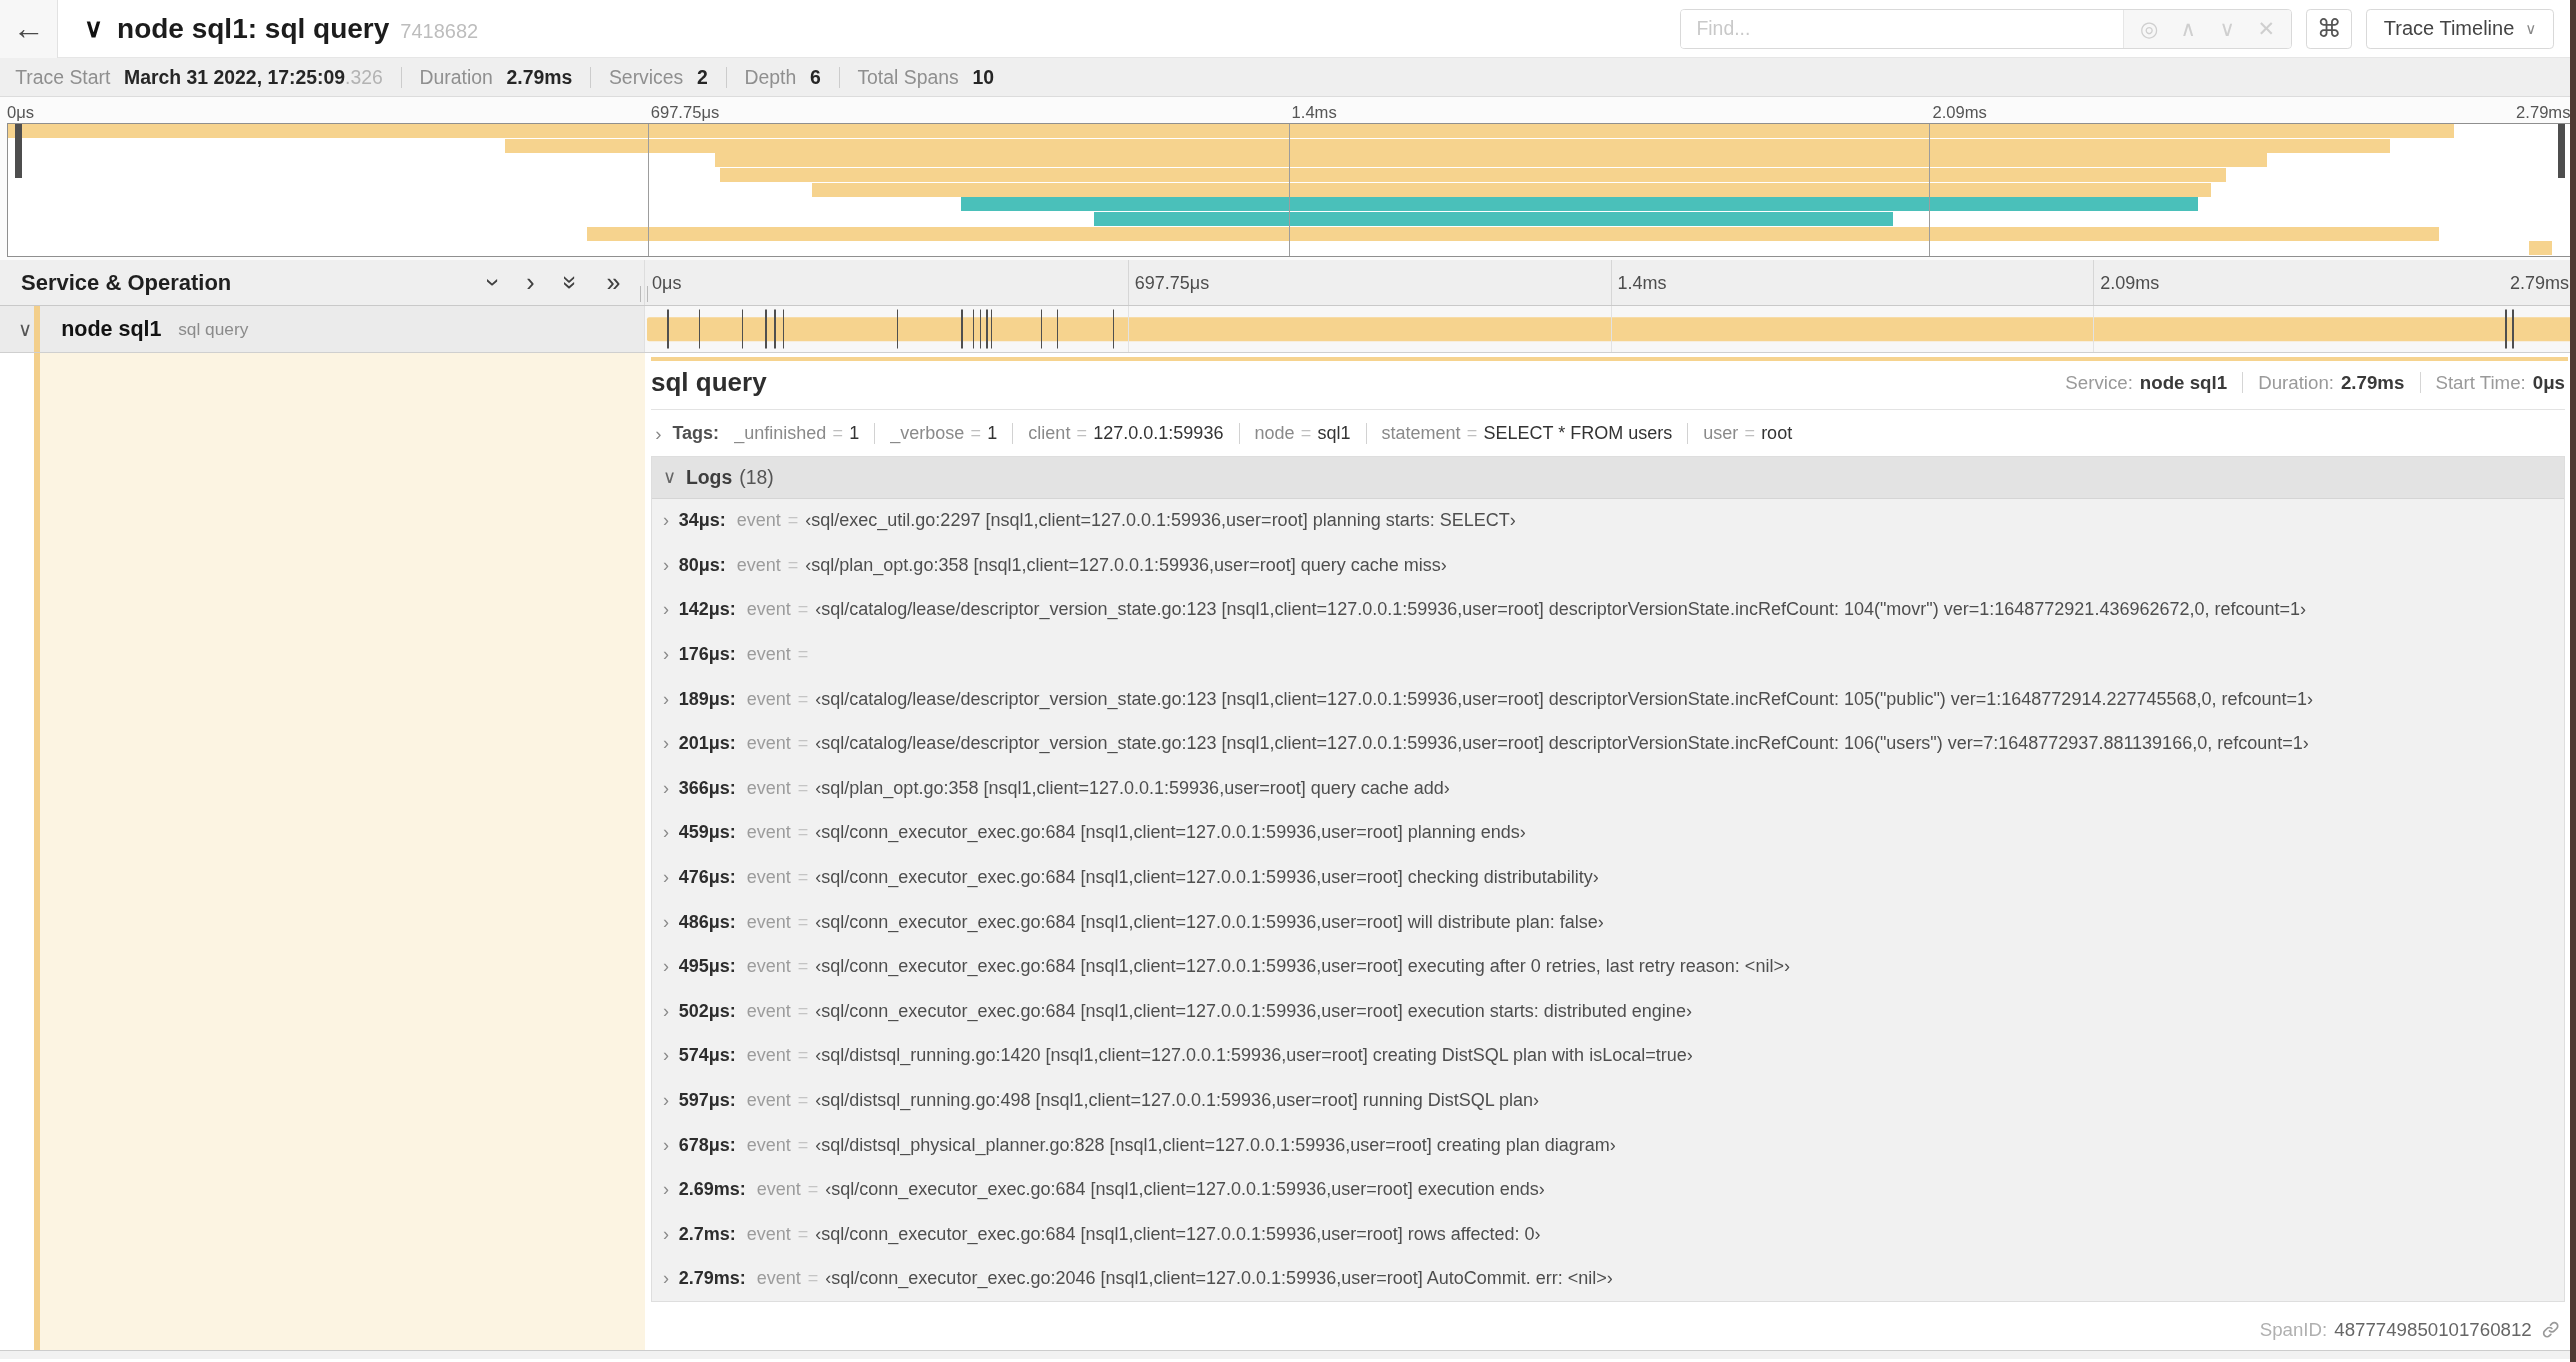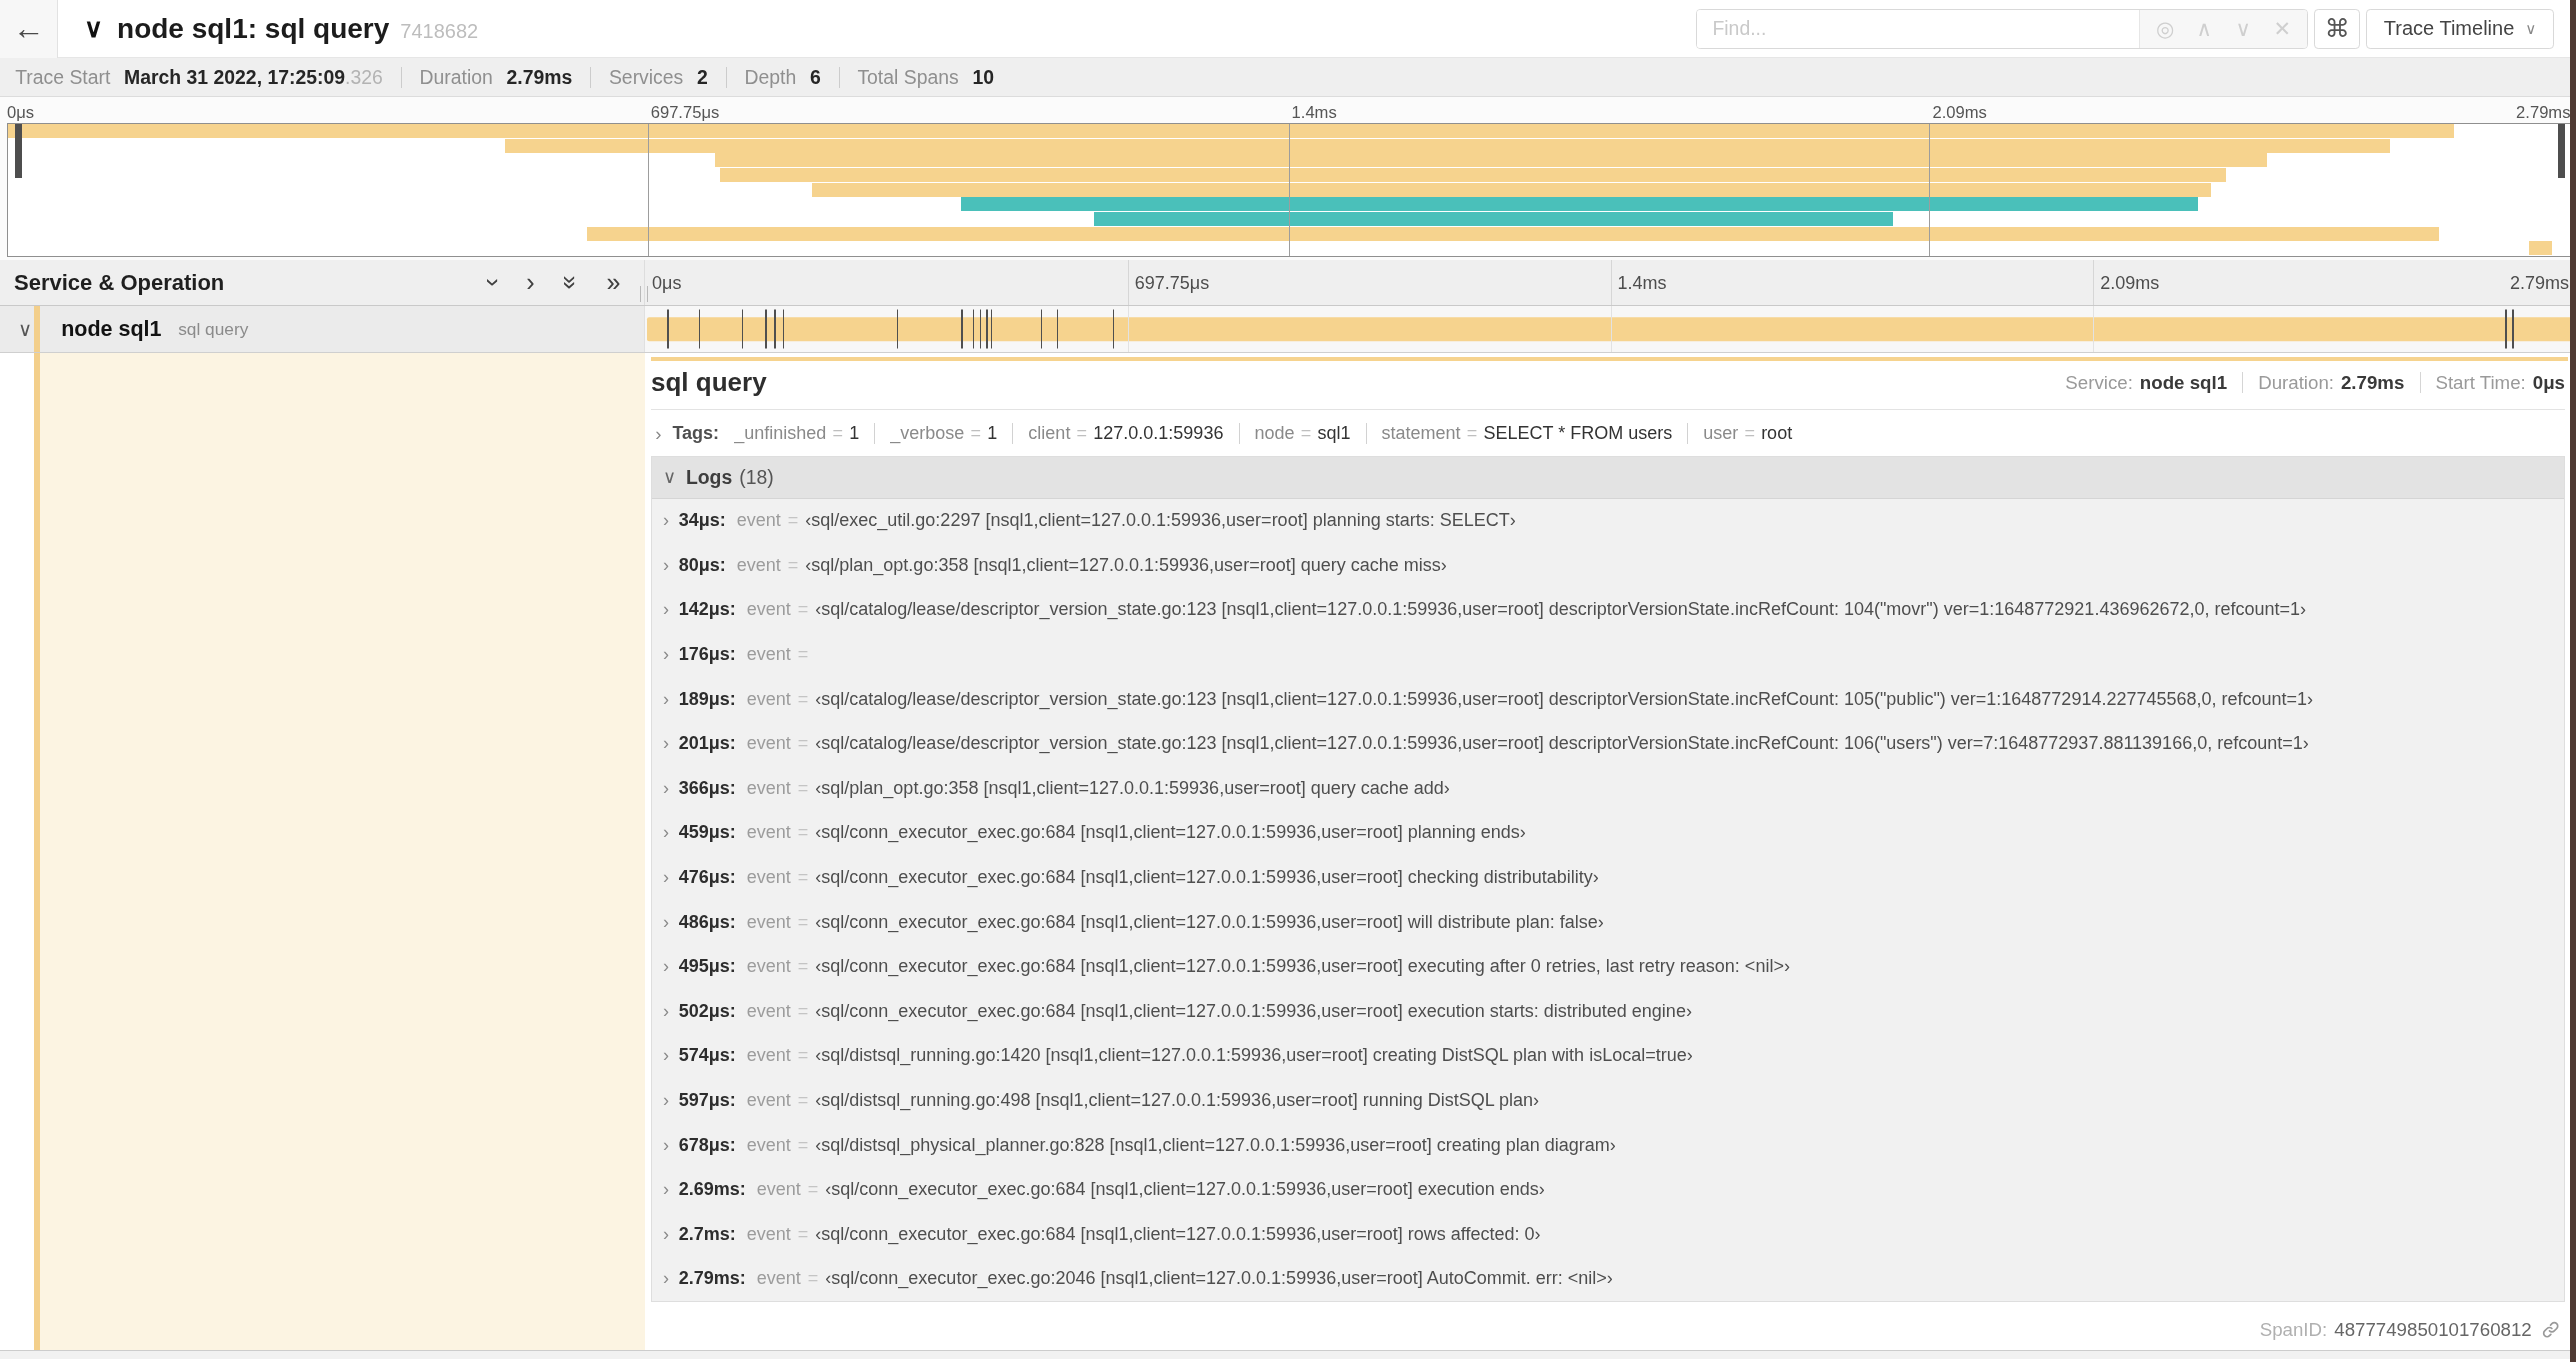--- a/index.html
+++ b/index.html
@@ -5,21 +5,21 @@
   * { margin:0; padding:0; box-sizing:border-box; }
   html,body { width:2576px; height:1363px; }
   body { font-family:"Liberation Sans", sans-serif; background:#fff; position:relative; overflow:hidden; }
 
   
   .topbar { height:58px; display:flex; align-items:center; border-bottom:0.7px solid #e6e6e6; background:#fff; }
   .back-btn { width:58px; height:58px; background:#f7f7f7; border:none; border-right:0.7px solid #e2e2e2; font-size:32px; color:#4a4a4a; cursor:pointer; }
   .title-chev { font-size:26px; font-weight:700; color:#111; margin:0 14px 0 26px; }
   .trace-title { font-size:28px; font-weight:700; color:#1c1c1c; display:flex; align-items:baseline; }
   .trace-id { font-size:20px; font-weight:400; color:#bdbdbd; margin-left:11px; }
-  .top-right { margin-left:auto; display:flex; align-items:center; gap:6px; margin-right:22px; }
+  .top-right { margin-left:auto; display:flex; align-items:center; gap:14px; margin-right:22px; }
   .find-group { display:flex; width:612px; height:40px; border:0.7px solid #d9d9d9; border-radius:4.2px; overflow:hidden; background:#fff; }
   .find-input { flex:1; border:none; outline:none; font-size:19.4px; padding:0 15.2px; color:#444; font-family:"Liberation Sans",sans-serif; }
   .find-input::placeholder { color:#c9c9c9; }
   .find-controls { display:flex; align-items:center; background:#f7f7f7; border-left:0.7px solid #e6e6e6; padding:0 5.5px; }
   .find-controls .fc-icon { width:39px; text-align:center; font-size:21px; color:#cfcfcf; cursor:default; }
   .kbd-btn { width:46px; height:40px; border:0.7px solid #d9d9d9; border-radius:4.2px; background:#fff; font-size:25px; color:#555; cursor:pointer; }
   .view-btn { height:40px; border:0.7px solid #d9d9d9; border-radius:4.2px; background:#fff; font-size:20px; color:#444; padding:0 16.6px; display:flex; align-items:center; gap:11px; cursor:pointer; }
   .view-btn .vb-chev { font-size:15.2px; color:#888; }
 
   
@@ -37,21 +37,21 @@
   .mm-grid { position:absolute; top:0; bottom:0; width:0.7px; background:#9d9d9d; z-index:3; }
   .mm-rows { position:absolute; inset:0; display:flex; flex-direction:column; z-index:1; }
   .mm-row { flex:1; position:relative; }
   .mm-bar { position:absolute; top:0; bottom:0.7px; }
   .mm-handle { position:absolute; top:0; width:7px; height:54px; background:#4e4e4e; z-index:4; cursor:ew-resize; }
   .mm-handle.left { left:7px; }
   .mm-handle.right { right:4.2px; }
 
   
   .grid-header { display:flex; height:46px; background:#efefef; border-bottom:1.4px solid #c9c9c9; position:relative; }
-  .gh-left { width:645px; display:flex; align-items:center; padding-left:14px; border-right:0.7px solid #ddd; position:relative; }
+  .gh-left { width:645px; display:flex; align-items:center; padding-left:21px; border-right:0.7px solid #ddd; position:relative; }
   .gh-title { font-size:22px; font-weight:700; color:#1f1f1f; }
   .gh-icons { margin-left:auto; margin-right:23.5px; display:flex; gap:29px; color:#404040; font-size:25px; }
   .gh-icons span { cursor:pointer; line-height:1; }
   .rot90 { display:inline-block; transform:rotate(90deg); }
   .gh-grip { position:absolute; right:-4.2px; bottom:2.8px; width:8.3px; height:16.6px; border-left:1.4px solid #b9b9b9; border-right:1.4px solid #b9b9b9; cursor:col-resize; z-index:5; }
   .gh-right { flex:1; position:relative; font-size:18px; color:#4d4d4d; }
   .ruler-label { position:absolute; top:50%; transform:translateY(-50%); }
   .grid-line { position:absolute; top:0; bottom:0; width:0.7px; background:#d6d6d6; }
 
   

